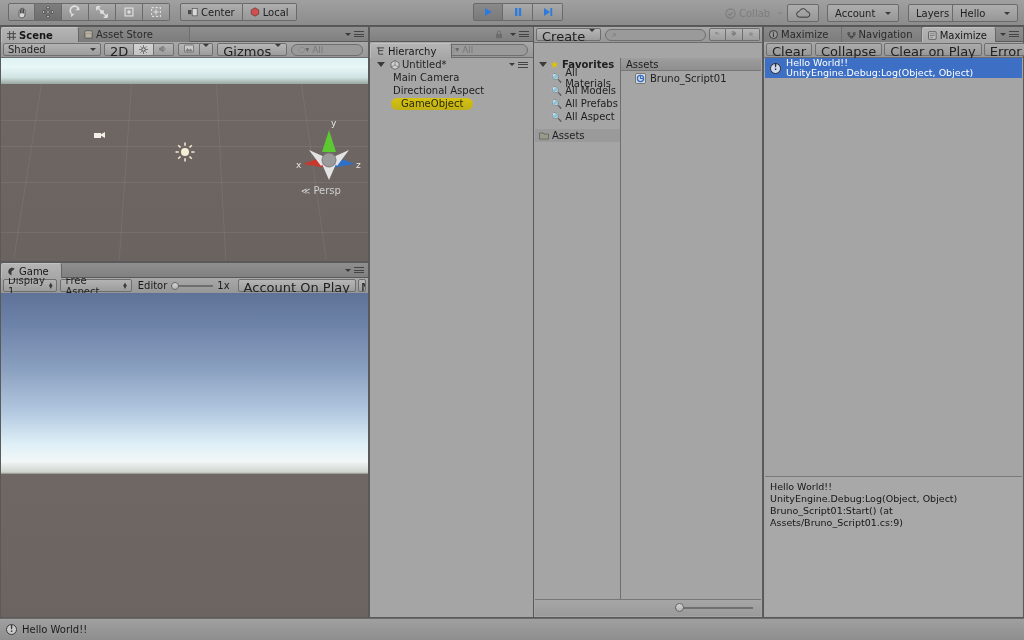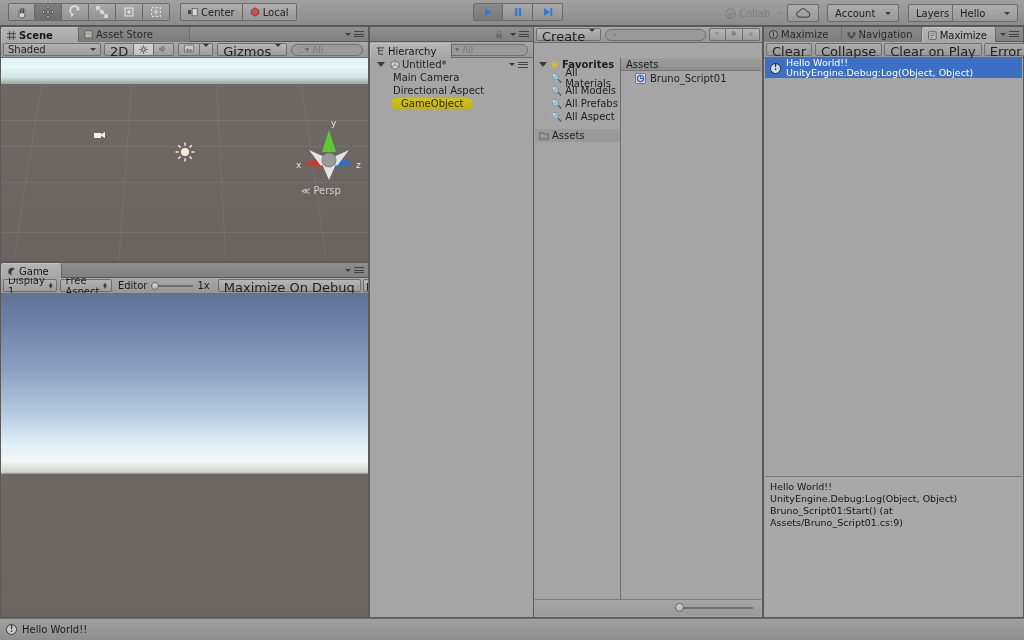--- a/index.html
+++ b/index.html
@@ -401,21 +401,21 @@
       <div style="display:flex;align-items:center;gap:4px;margin-left:6px;">
         <span>Editor</span>
         <span style="position:relative;display:inline-block;width:42px;height:8px;">
           <span style="position:absolute;left:0;top:3px;width:42px;height:2px;background:#6f6f6f;display:block;"></span>
           <span style="position:absolute;left:0;top:0;width:8px;height:8px;border-radius:50%;
                        background:linear-gradient(#d6d6d6,#b2b2b2);border:1px solid #6a6a6a;display:block;"></span>
         </span>
         <span>1x</span>
       </div>
       <div class="btn" style="margin-left:8px;">
-        <span>Maximize On Debug</span>
+        <span>Account On Play</span>
       </div>
       <div class="btn" style="margin-left:2px;overflow:hidden;width:10px;padding:0 2px;">
         <span>M</span>
       </div>
     </div>
 
     <div class="game-canvas">
       <div class="game-sky"></div>
       <div class="game-ground"></div>
     </div>

